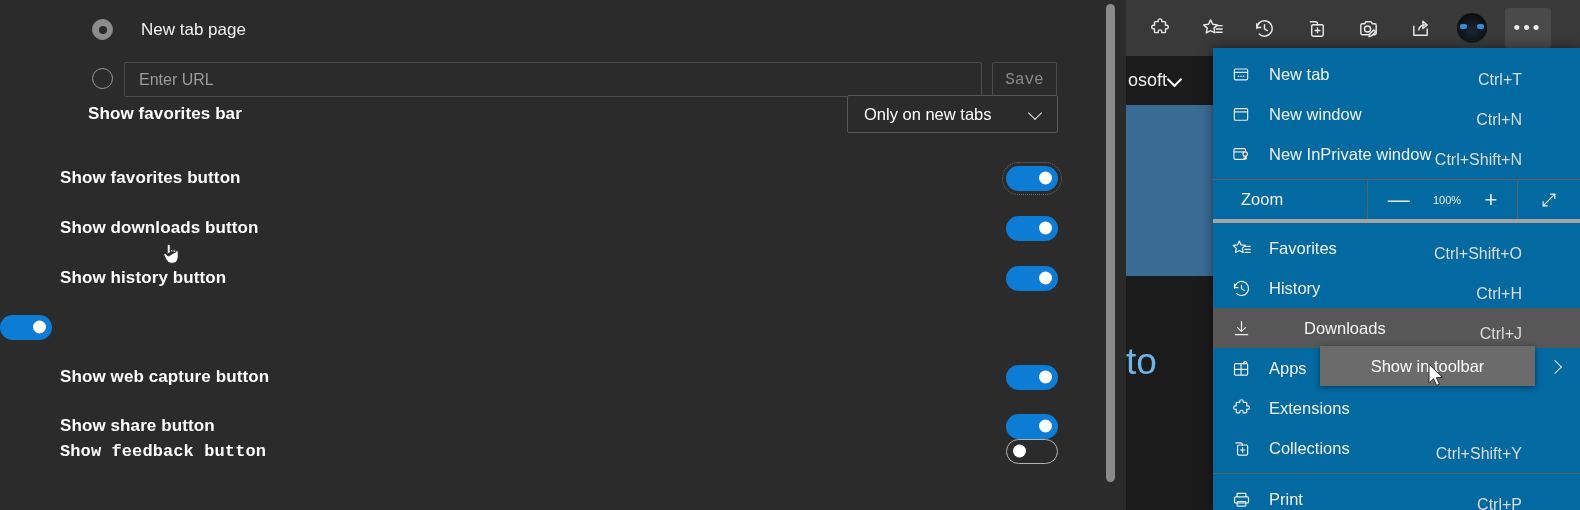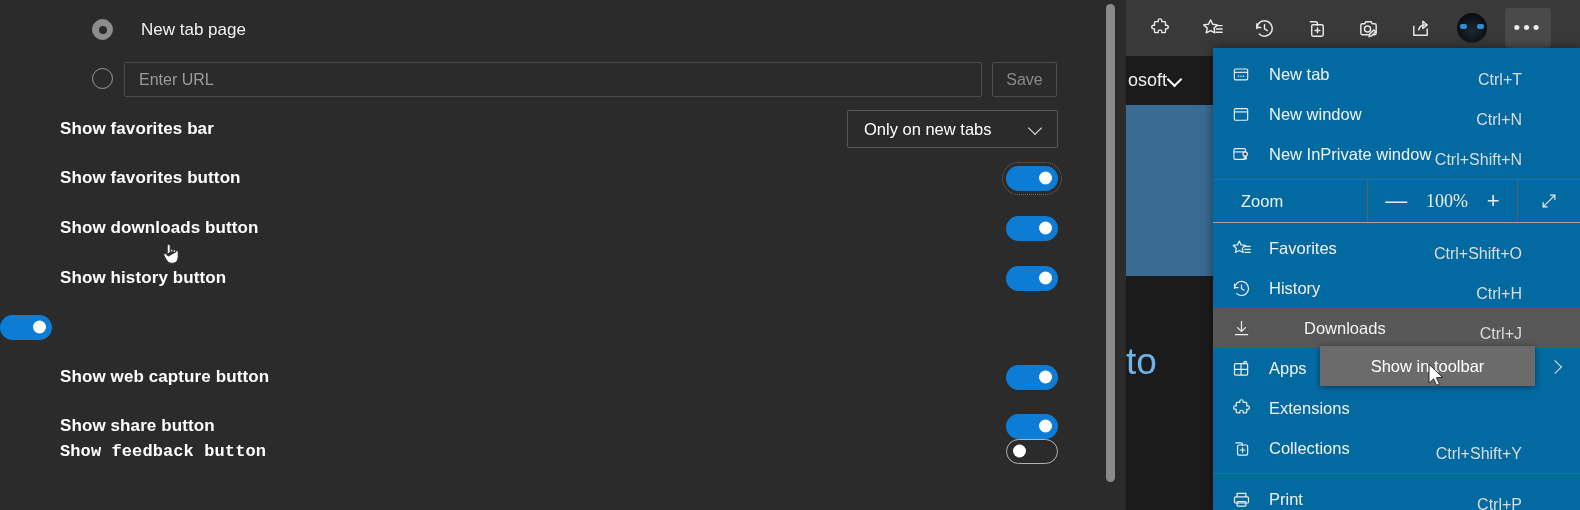--- a/index.html
+++ b/index.html
@@ -33,21 +33,21 @@
   .url-input {
     position: absolute; left: 124px; top: 62px; width: 858px; height: 35px;
     background: #2b2b2b; border: 1px solid #4d4d4d; border-radius: 2px;
     color: #9b9b9b; font-size: 16px; font-family: "Liberation Sans", sans-serif;
     padding: 0 14px; outline: none;
   }
   .url-input::placeholder { color: #9b9b9b; }
   .save-btn {
     position: absolute; left: 992px; top: 62px; width: 65px; height: 35px;
     background: transparent; border: 1px solid #4d4d4d; border-radius: 2px;
-    color: #8a8a8a; font-size: 16px; font-family: Liberation Sans, sans-serif;
+    color: #8a8a8a; font-size: 16px; font-family: Liberation Mono, monospace;
     cursor: default;
   }
 
   .setting-row {
     position: absolute; left: 0; width: 1060px; height: 44px;
     display: flex; align-items: center; justify-content: space-between;
   }
   .setting-label {
     color: #ffffff; font-size: 17px; font-weight: bold; margin-left: 60px;
     white-space: nowrap; letter-spacing: .1px;
@@ -168,32 +168,32 @@
   }
   .mi .mi-sub::before {
     content: ""; position: absolute; left: 0; top: 0; width: 9px; height: 9px;
     border-right: 1.7px solid #e6e6e6; border-top: 1.7px solid #e6e6e6;
     transform: rotate(45deg);
   }
   .menu-sep { height: 1px; background: #5e5e5e; margin: 5px 0; }
 
   .zoom-row {
     display: flex; align-items: stretch; height: 44px; color: #f0f0f0;
-    border-top: 1px solid #5e5e5e; border-bottom: 1px solid #a3a3a3;
+    border-top: 1px solid #5e5e5e; border-bottom: 4px solid #a3a3a3;
   }
   .zoom-label {
     width: 155px; display: flex; align-items: center; padding-left: 28px;
     font-size: 16.5px; border-right: 1px solid #5e5e5e;
   }
   .zoom-ctrls {
     flex: 1; display: flex; align-items: center; justify-content: space-around;
     border-right: 1px solid #5e5e5e; padding: 0 8px;
   }
   .zoom-minus, .zoom-plus { font-size: 22px; color: #e9e9e9; line-height: 1; }
-  .zoom-val { font-size: 18px; color: #f0f0f0; font-family: Liberation Serif, serif; }
+  .zoom-val { font-size: 11px; color: #f0f0f0; }
   .zoom-full { width: 62px; display: flex; align-items: center; justify-content: center; color: #e9e9e9; }
 
   
   .tooltip {
     position: absolute; left: 1320px; top: 338px; width: 215px; height: 40px;
     background: #6b6b6b; box-shadow: 0 1px 6px rgba(0,0,0,.45);
     display: flex; align-items: center; justify-content: center;
     color: #ffffff; font-size: 16.5px; white-space: nowrap; margin-top: 8px;
   }
 
@@ -216,21 +216,21 @@
     </div>
 
     <div class="radio-row" style="left:92px; top:68px;">
       <span class="radio"></span>
     </div>
 
     <input class="url-input" placeholder="Enter URL" style="">
 
     <button class="save-btn">Save</button>
 
-    <div class="setting-row" style="top:107px;">
+    <div class="setting-row" style="top:92px;padding-left:28px;">
       <span class="setting-label">Show favorites bar</span>
       <span class="setting-ctl">
         <span class="combo">
           <span class="combo-text">Only on new tabs</span>
           <span class="chev"></span>
         </span>
       </span>
     </div>
 
     <div class="setting-row" style="top:206px;">

